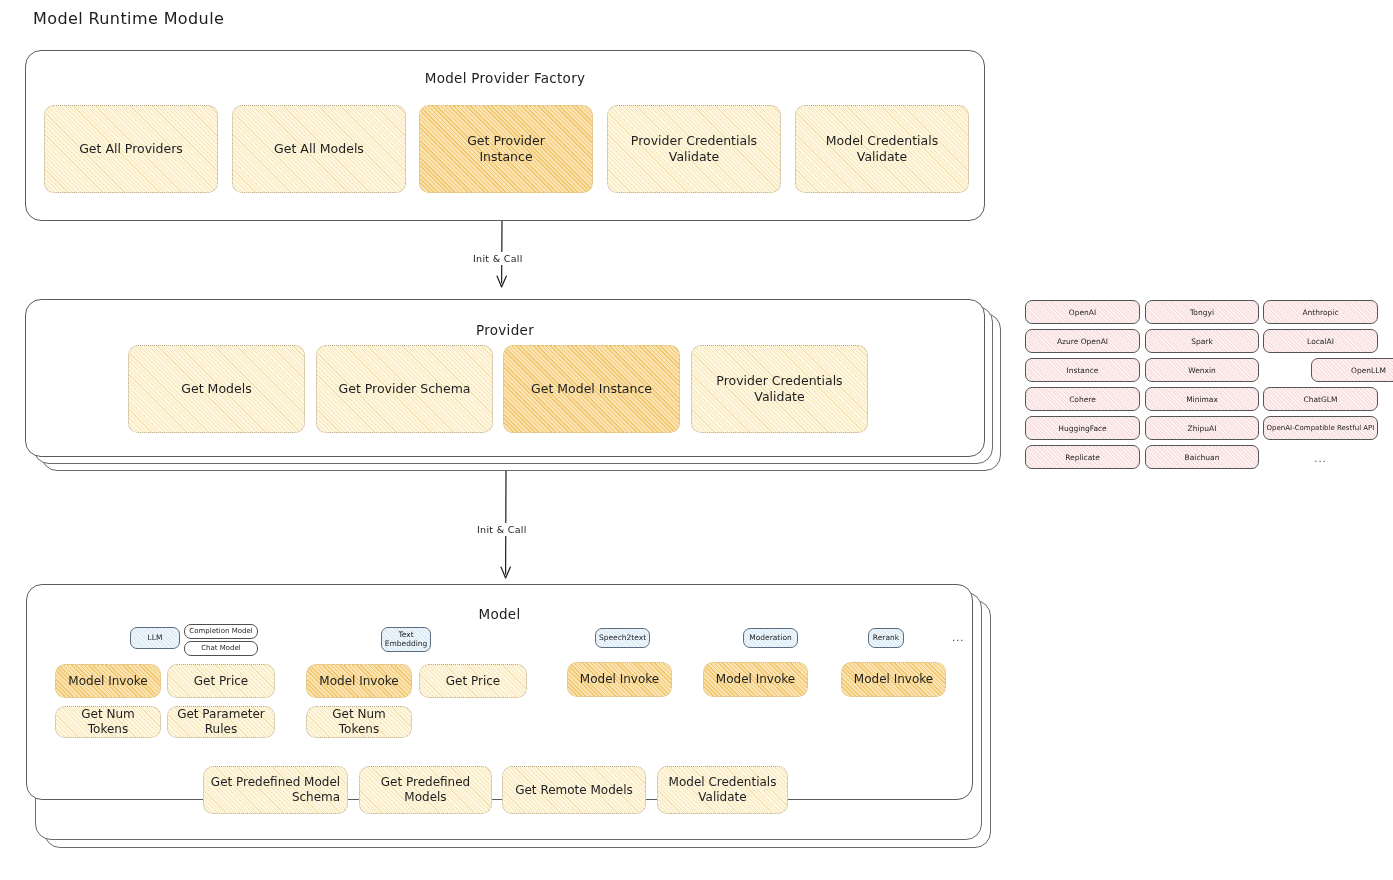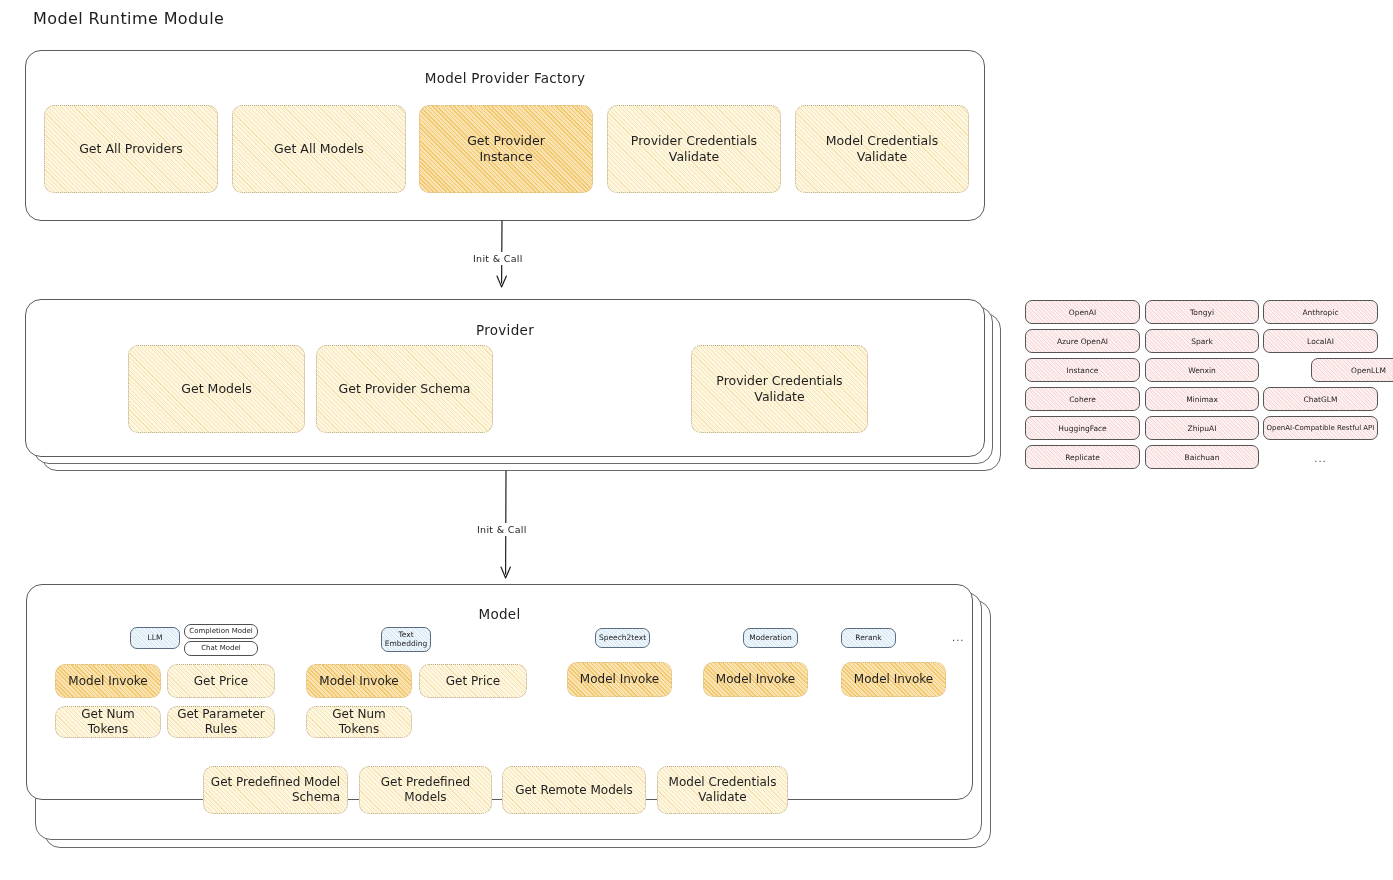--- a/index.html
+++ b/index.html
@@ -191,20 +191,21 @@
   <div class="arrow-label" style="left:469px; top:252px;">Init &amp; Call</div>
 
   <div class="group-stack" style="left:41px; top:313px; width:960px; height:158px;"></div>
   <div class="group-stack" style="left:33px; top:306px; width:960px; height:158px;"></div>
   <div class="group" style="left:25px; top:299px; width:960px; height:158px;">
     <div class="group-title" style="top:22px;">Provider</div>
   </div>
 
   <div class="card" style="left:128px; top:345px; width:177px; height:88px;">Get Models</div>
   <div class="card" style="left:316px; top:345px; width:177px; height:88px;">Get Provider Schema</div>
+  <div class="card hl" style="left:503px; top:345px; width:177px; height:88px;">Get Model Instance</div>
   <div class="card" style="left:691px; top:345px; width:177px; height:88px;">Provider Credentials<br>Validate</div>
 
   <div class="pill" style="left:1025px; top:300px; width:115px; height:24px;">OpenAI</div>
   <div class="pill" style="left:1025px; top:329px; width:115px; height:24px;">Azure OpenAI</div>
   <div class="pill" style="left:1025px; top:358px; width:115px; height:24px;">Instance</div>
   <div class="pill" style="left:1025px; top:387px; width:115px; height:24px;">Cohere</div>
   <div class="pill" style="left:1025px; top:416px; width:115px; height:24px;">HuggingFace</div>
   <div class="pill" style="left:1025px; top:445px; width:115px; height:24px;">Replicate</div>
 
   <div class="pill" style="left:1145px; top:300px; width:114px; height:24px;">Tongyi</div>
@@ -247,21 +248,21 @@
   <div class="card hl sm" style="left:306px; top:664px; width:106px; height:34px;">Model Invoke</div>
   <div class="card sm" style="left:419px; top:664px; width:108px; height:34px;">Get Price</div>
   <div class="card sm" style="left:306px; top:706px; width:106px; height:32px;">Get Num Tokens</div>
 
   <div class="badge" style="left:595px; top:628px; width:55px; height:20px;">Speech2text</div>
   <div class="card hl sm" style="left:567px; top:662px; width:105px; height:35px;">Model Invoke</div>
 
   <div class="badge" style="left:729px; top:628px; width:55px; height:20px;margin-left:14px;">Moderation</div>
   <div class="card hl sm" style="left:703px; top:662px; width:105px; height:35px;">Model Invoke</div>
 
-  <div class="badge" style="left:841px; top:628px; width:55px; height:20px;">Rerank</div>
+  <div class="badge" style="left:868px; top:628px; width:36px; height:20px;">Rerank</div>
   <div class="card hl sm" style="left:841px; top:662px; width:105px; height:35px;">Model Invoke</div>
 
   <div class="ellipsis-dots" style="left:952px; top:632px;">...</div>
 
   <div class="card sm" style="left:203px; top:766px; width:145px; height:48px;text-align:right;">Get Predefined Model<br>Schema</div>
   <div class="card sm" style="left:359px; top:766px; width:133px; height:48px;">Get Predefined<br>Models</div>
   <div class="card sm" style="left:502px; top:766px; width:144px; height:48px;">Get Remote Models</div>
   <div class="card sm" style="left:657px; top:766px; width:131px; height:48px;">Model Credentials<br>Validate</div>
 
 </div>

